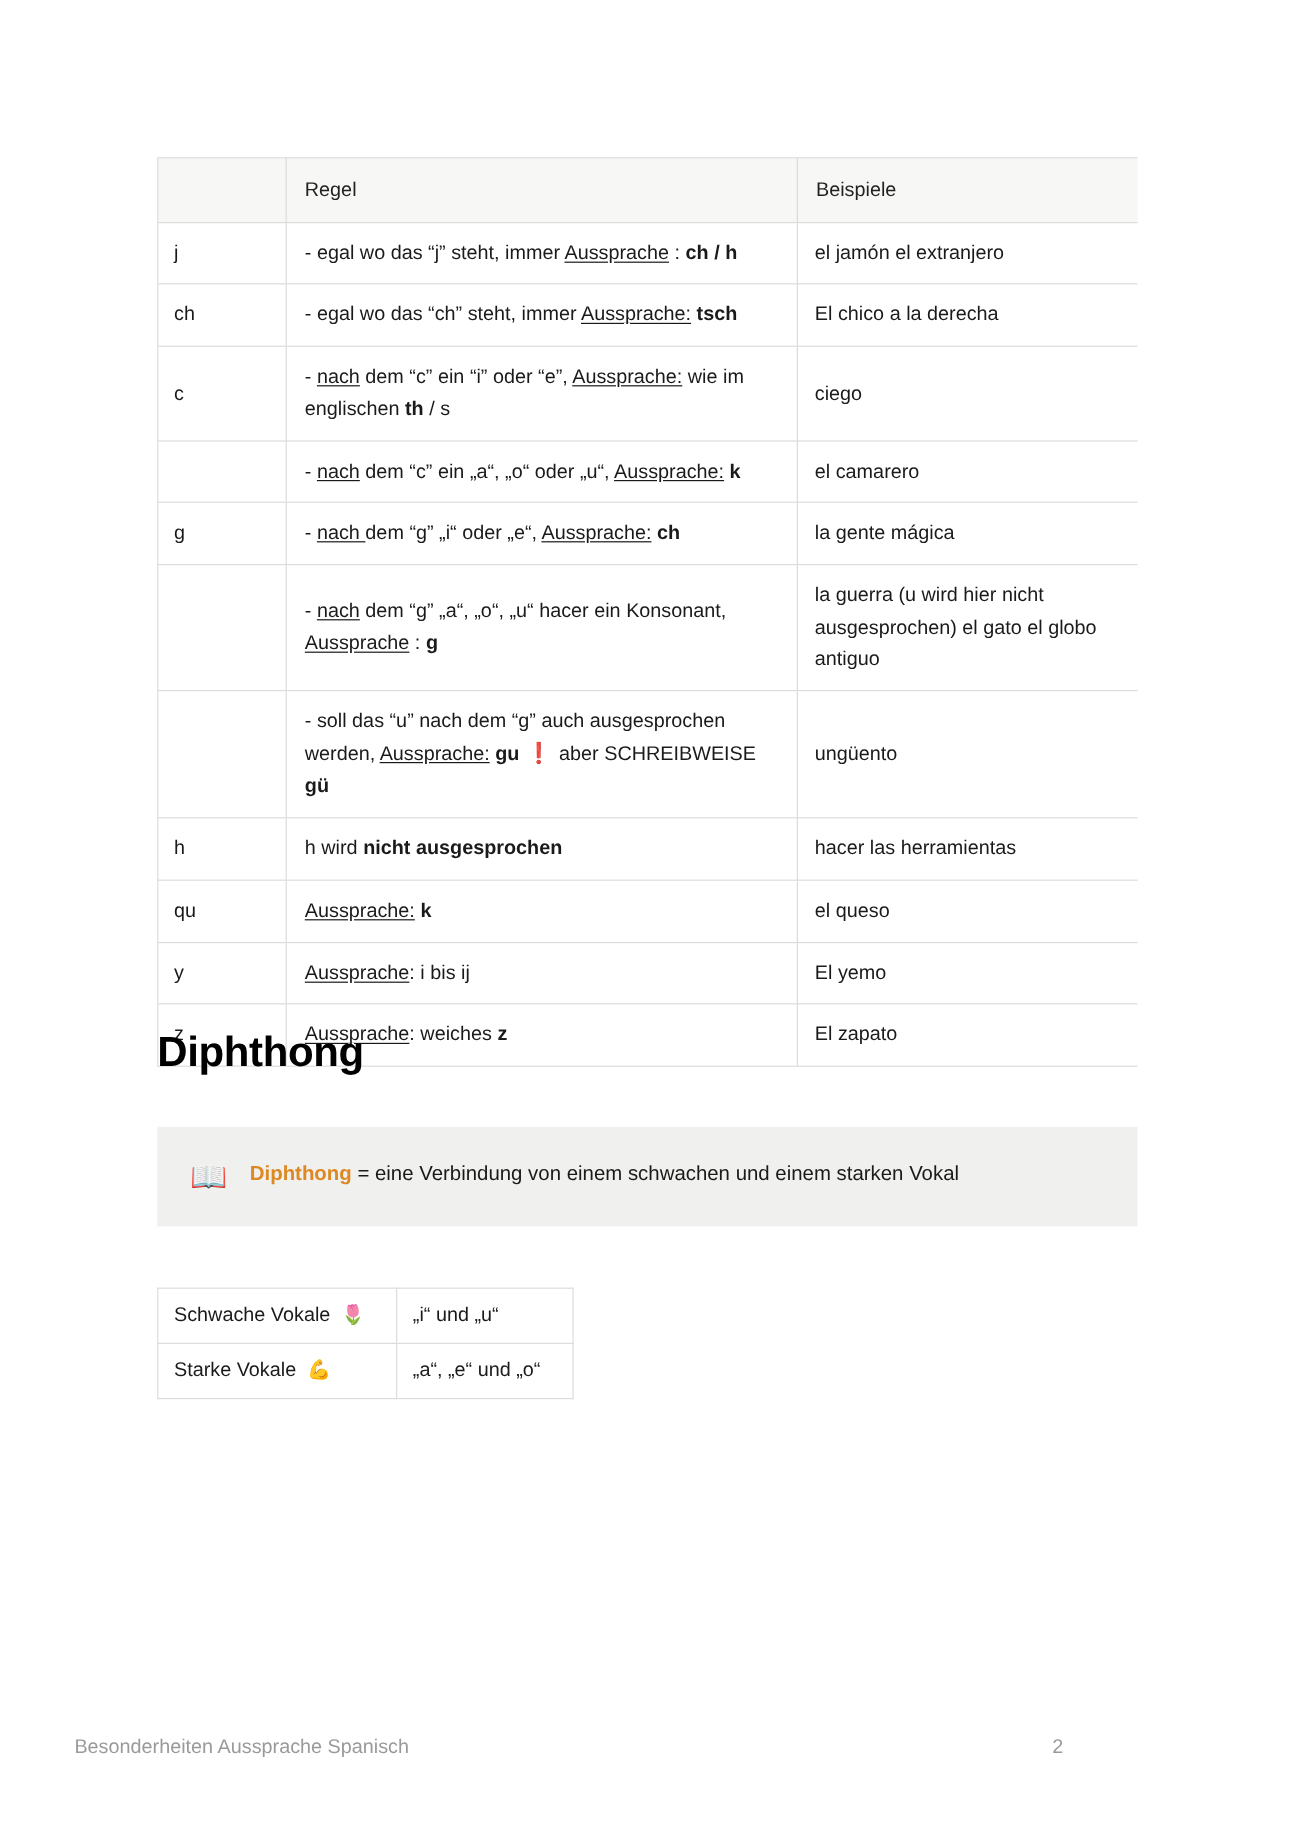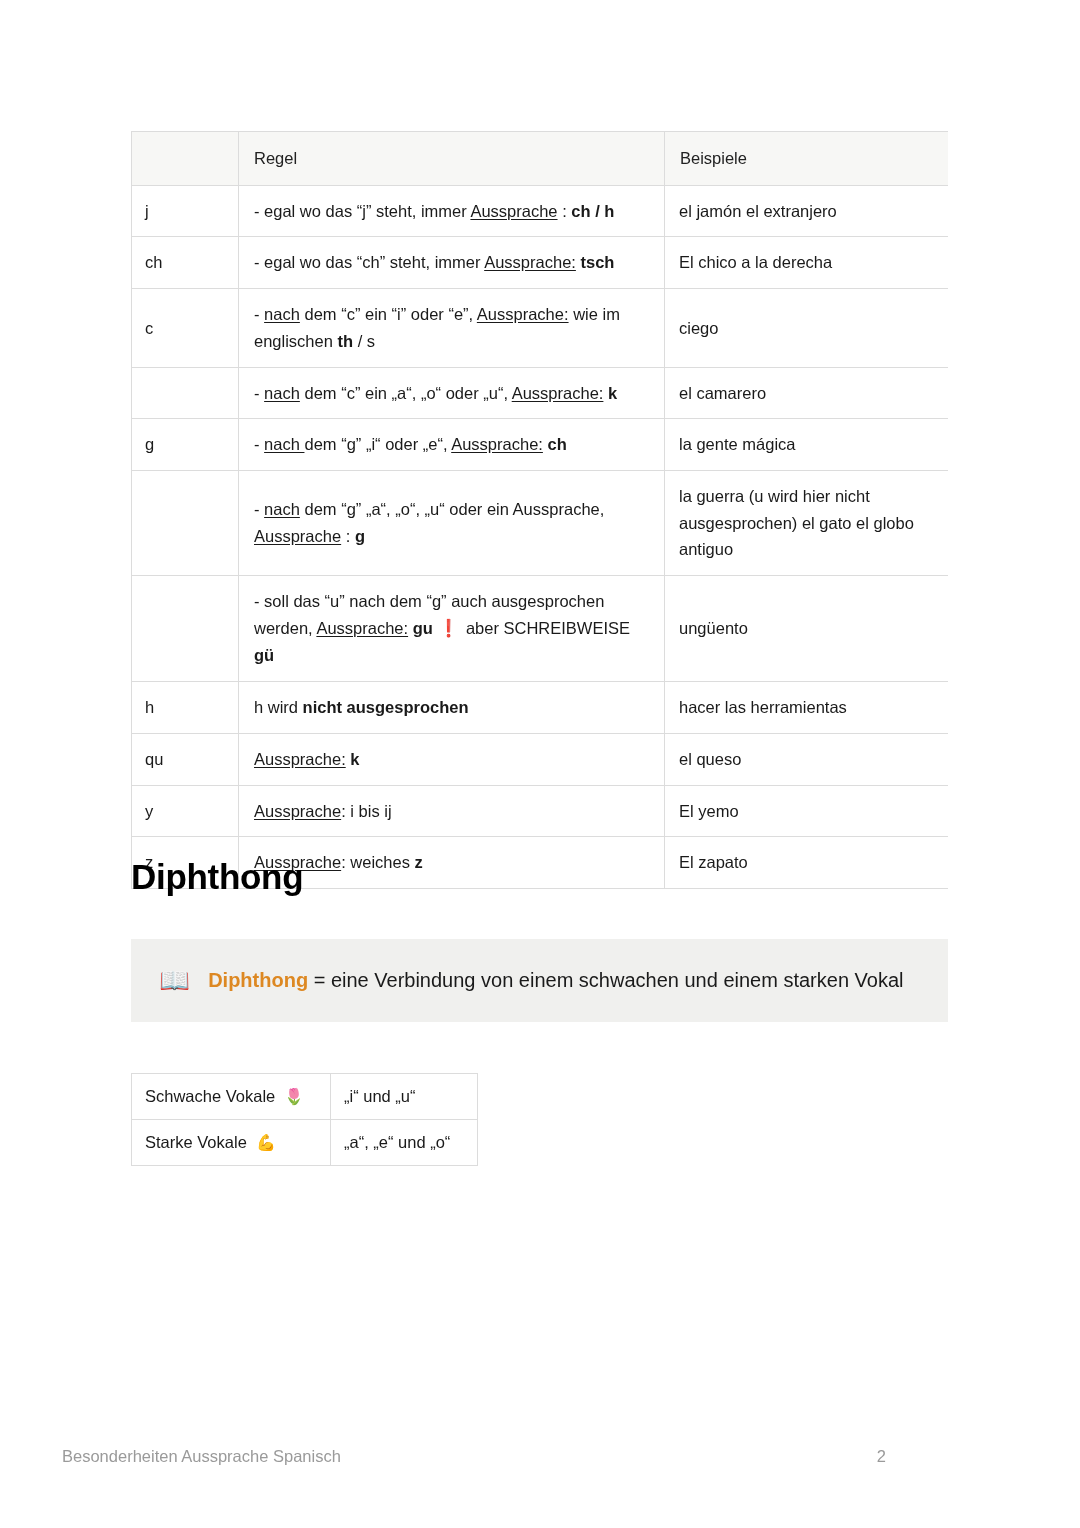--- a/index.html
+++ b/index.html
@@ -105,21 +105,21 @@
     gap: 18px;
     align-items: flex-start;
   }
   .callout-icon {
     font-size: 25px;
     line-height: 1.35;
     flex: 0 0 auto;
     padding-top: 1px;
   }
   .callout-text {
-    font-size: 20px;
+    font-size: 17px;
     line-height: 1.72;
     color: #1a1a1a;
     text-align: right;
   }
   .callout-term {
     color: #dd8822;
     font-weight: bold;
   }
 
   
@@ -198,21 +198,21 @@
           <td class="cell-rule"><span>- </span><u class="u">nach</u><span> dem “c” ein „a“, „o“ oder „u“, </span><u class="u">Aussprache:</u><span> </span><b class="b">k</b></td>
           <td class="cell-example">el camarero</td>
         </tr>
         <tr>
           <td class="cell-letter">g</td>
           <td class="cell-rule"><span>- </span><u class="u">nach </u><span>dem “g” „i“ oder „e“, </span><u class="u">Aussprache:</u><span> </span><b class="b">ch</b></td>
           <td class="cell-example">la gente mágica</td>
         </tr>
         <tr>
           <td class="cell-letter"></td>
-          <td class="cell-rule"><span>- </span><u class="u">nach</u><span> dem “g” „a“, „o“, „u“ oder ein Aussprache, </span><u class="u">Aussprache</u><span> : </span><b class="b">g</b></td>
+          <td class="cell-rule"><span>- </span><u class="u">nach</u><span> dem “g” „a“, „o“, „u“ hacer ein Konsonant, </span><u class="u">Aussprache</u><span> : </span><b class="b">g</b></td>
           <td class="cell-example">la guerra (u wird hier nicht ausgesprochen) el gato el globo antiguo</td>
         </tr>
         <tr>
           <td class="cell-letter"></td>
           <td class="cell-rule"><span>- soll das “u” nach dem “g” auch ausgesprochen werden, </span><u class="u">Aussprache:</u><span> </span><b class="b">gu</b><span class="excl emoji"> ❗ </span><span>aber SCHREIBWEISE </span><b class="b">gü</b></td>
           <td class="cell-example">ungüento</td>
         </tr>
         <tr>
           <td class="cell-letter">h</td>
           <td class="cell-rule"><span>h wird </span><b class="b">nicht ausgesprochen</b></td>

